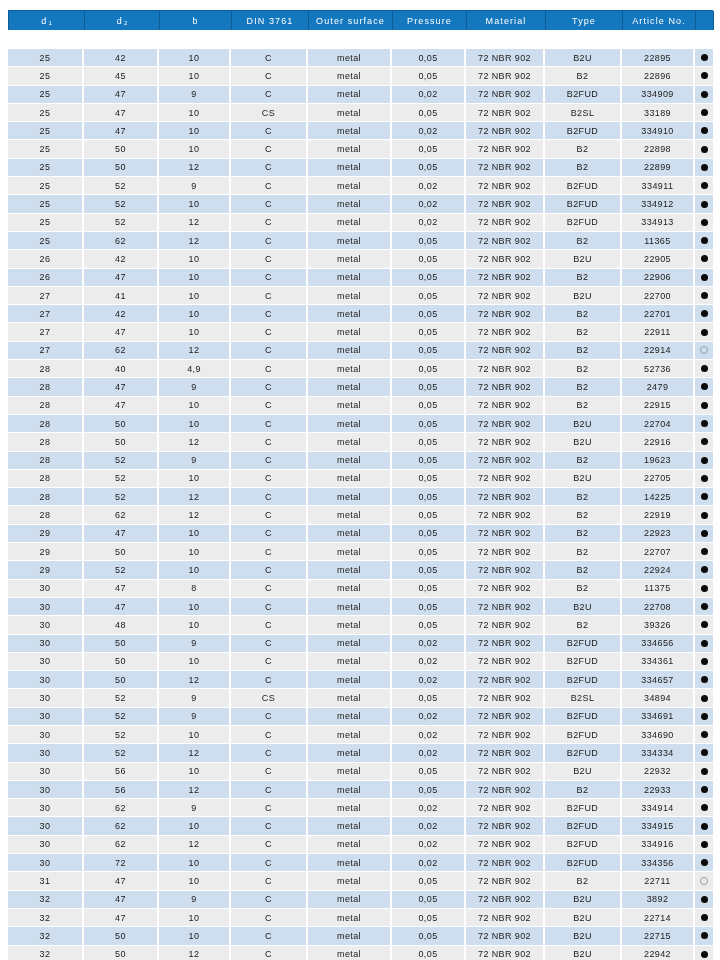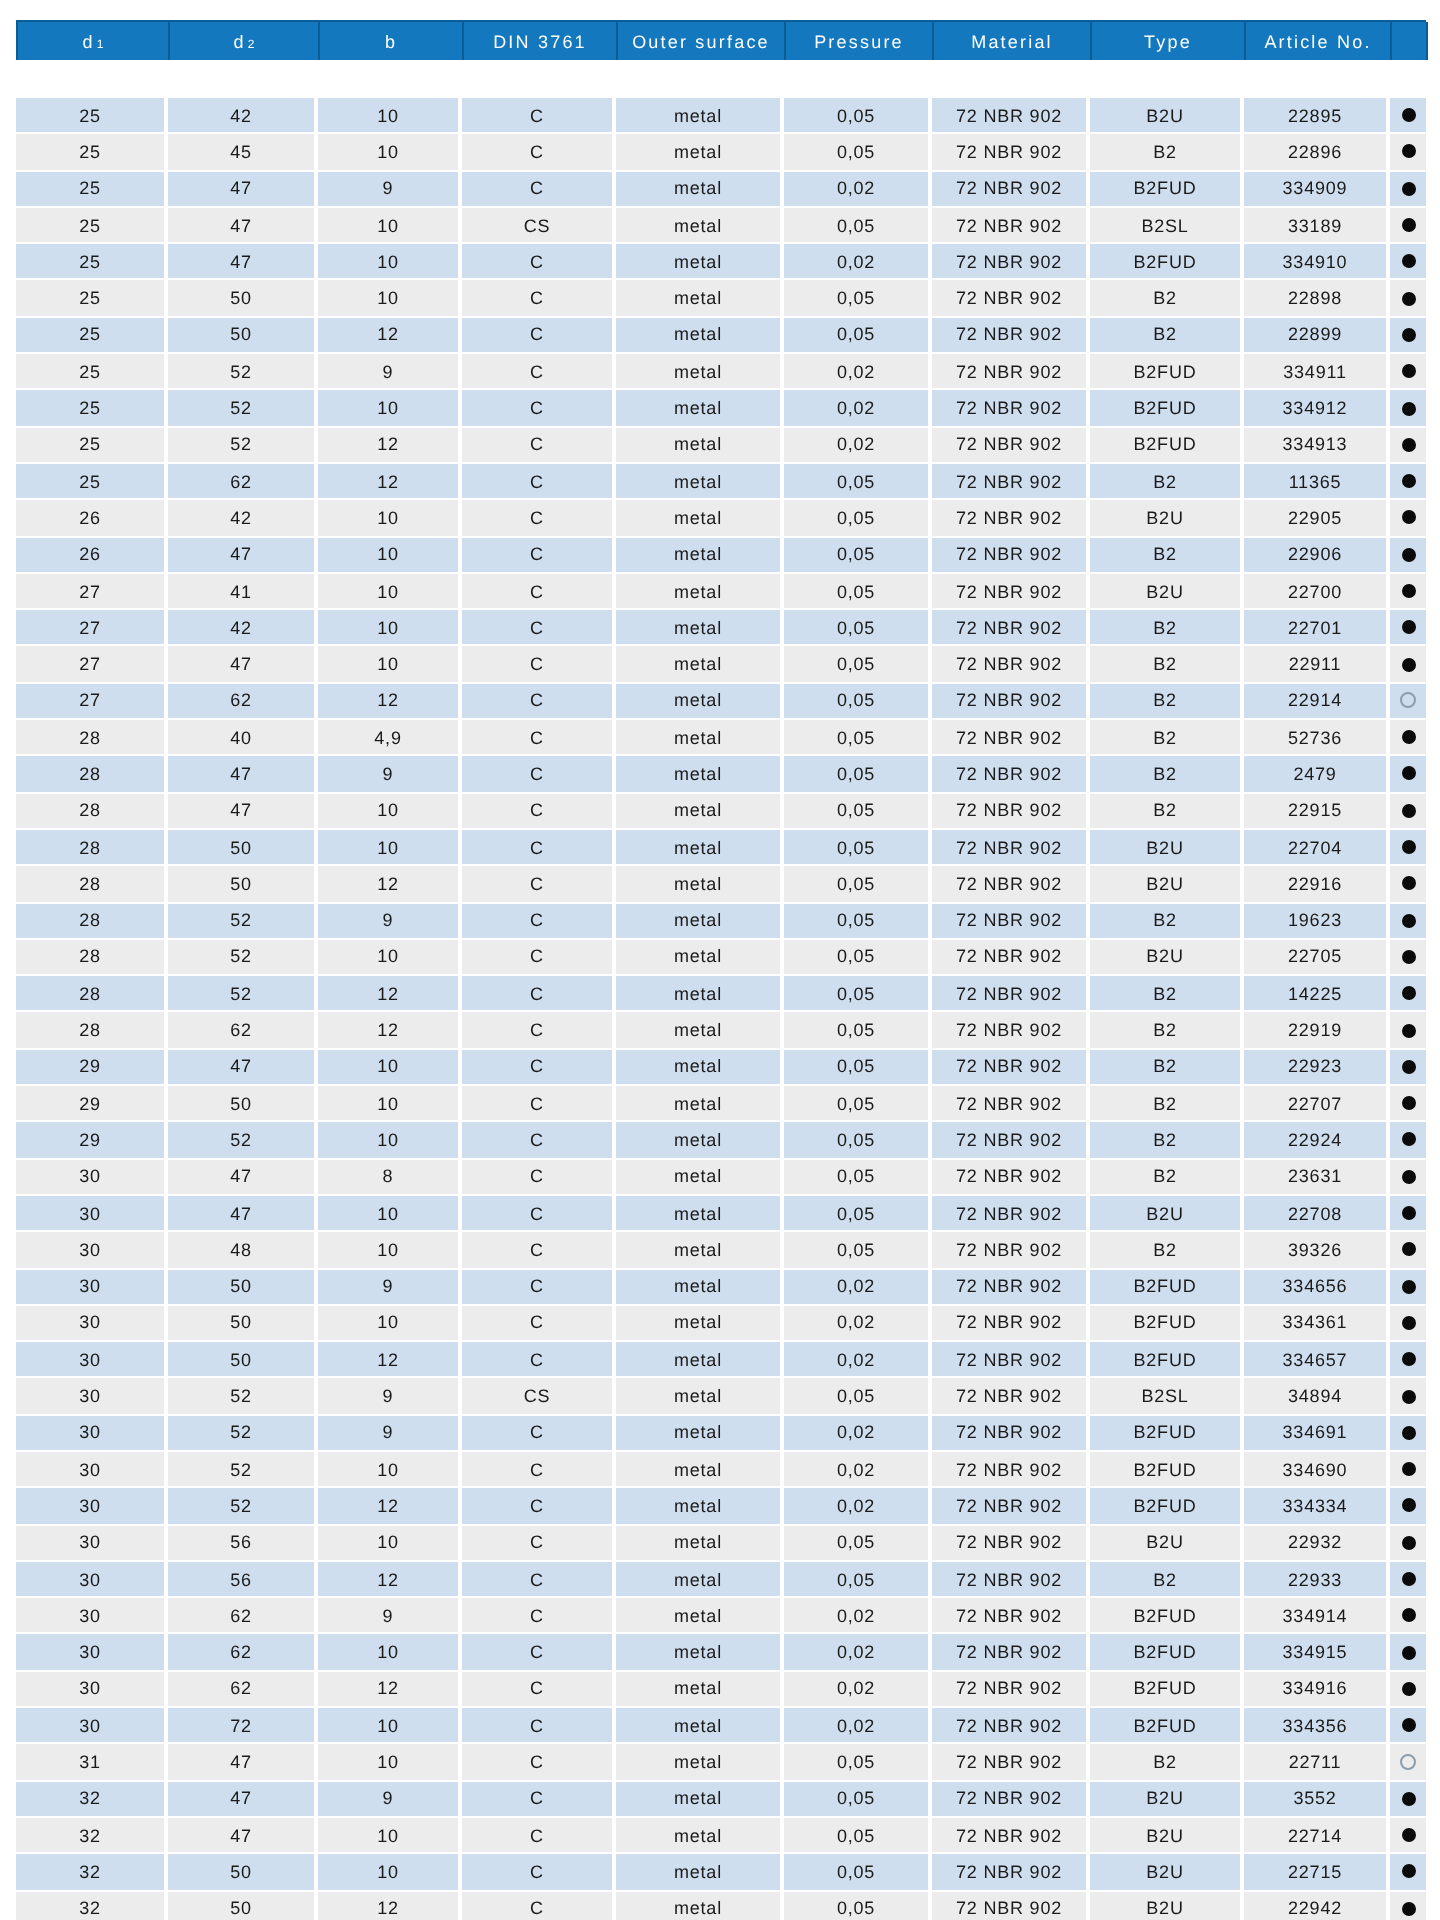--- a/index.html
+++ b/index.html
@@ -523,21 +523,21 @@
       </div>
       <div class="tr gray">
         <div class="td">30</div>
         <div class="td">47</div>
         <div class="td">8</div>
         <div class="td">C</div>
         <div class="td">metal</div>
         <div class="td">0,05</div>
         <div class="td">72 NBR 902</div>
         <div class="td">B2</div>
-        <div class="td">23631</div>
+        <div class="td">11375</div>
         <div class="td">
           <span class="dot filled"></span>
         </div>
       </div>
       <div class="tr blue">
         <div class="td">30</div>
         <div class="td">47</div>
         <div class="td">10</div>
         <div class="td">C</div>
         <div class="td">metal</div>
@@ -761,21 +761,21 @@
       </div>
       <div class="tr blue">
         <div class="td">32</div>
         <div class="td">47</div>
         <div class="td">9</div>
         <div class="td">C</div>
         <div class="td">metal</div>
         <div class="td">0,05</div>
         <div class="td">72 NBR 902</div>
         <div class="td">B2U</div>
-        <div class="td">3552</div>
+        <div class="td">3892</div>
         <div class="td">
           <span class="dot filled"></span>
         </div>
       </div>
       <div class="tr gray">
         <div class="td">32</div>
         <div class="td">47</div>
         <div class="td">10</div>
         <div class="td">C</div>
         <div class="td">metal</div>

